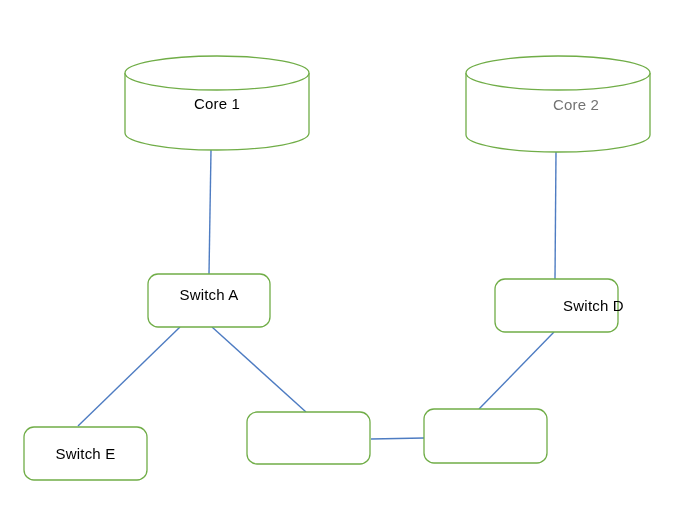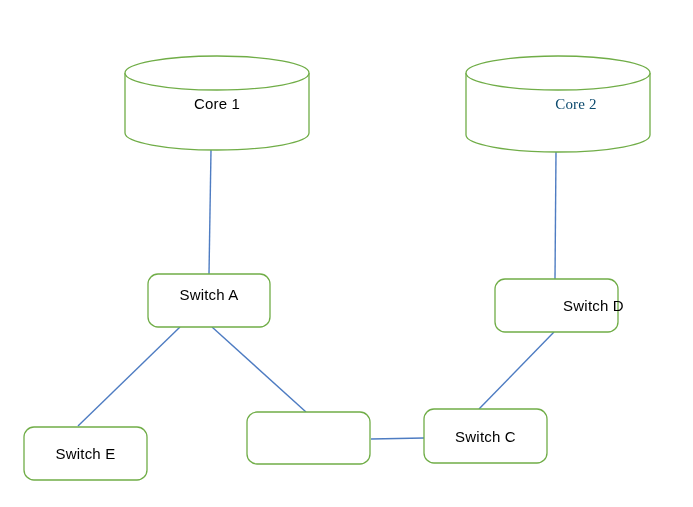--- a/index.html
+++ b/index.html
@@ -49,18 +49,17 @@
       <path d="M466,73 V135 A92,17 0 0 0 650,135 V73" fill="#ffffff" stroke="#70AD47" stroke-width="1.3"></path>
       <ellipse cx="558" cy="73" rx="92" ry="17" fill="#ffffff" stroke="#70AD47" stroke-width="1.3"></ellipse>
       <rect x="148" y="274" width="122" height="53" rx="10" ry="10" fill="#ffffff" stroke="#70AD47" stroke-width="1.3"></rect>
       <rect x="495" y="279" width="123" height="53" rx="10" ry="10" fill="#ffffff" stroke="#70AD47" stroke-width="1.3"></rect>
       <rect x="24" y="427" width="123" height="53" rx="10" ry="10" fill="#ffffff" stroke="#70AD47" stroke-width="1.3"></rect>
       <rect x="247" y="412" width="123" height="52" rx="10" ry="10" fill="#ffffff" stroke="#70AD47" stroke-width="1.3"></rect>
       <rect x="424" y="409" width="123" height="54" rx="10" ry="10" fill="#ffffff" stroke="#70AD47" stroke-width="1.3"></rect>
     </svg>
 
   <div class="node-label" style="left: 125px; top: 56px; width: 184px; height: 94px; color: rgb(0, 0, 0);">Core 1</div>
-  <div class="node-label" style="left: 466px; top: 56px; width: 220px; height: 96px; color: #0c4a6e; font-family: Liberation Serif, serif;">Core 2</div>
+  <div class="node-label" style="left: 466px; top: 56px; width: 220px; height: 96px; color: #737373;">Core 2</div>
   <div class="node-label" style="left: 148px; top: 274px; width: 122px; height: 41px; color: rgb(0, 0, 0);">Switch A</div>
   <div class="node-label" style="left: 495px; top: 279px; width: 123px; height: 53px; color: rgb(0, 0, 0); margin-left: 37px;">Switch D</div>
   <div class="node-label" style="left: 24px; top: 427px; width: 123px; height: 53px; color: rgb(0, 0, 0); text-align: right;">Switch E</div>
-  <div class="node-label" style="left: 424px; top: 409px; width: 123px; height: 54px; color: rgb(0, 0, 0);">Switch C</div>
 </div>
 
 </body></html>

